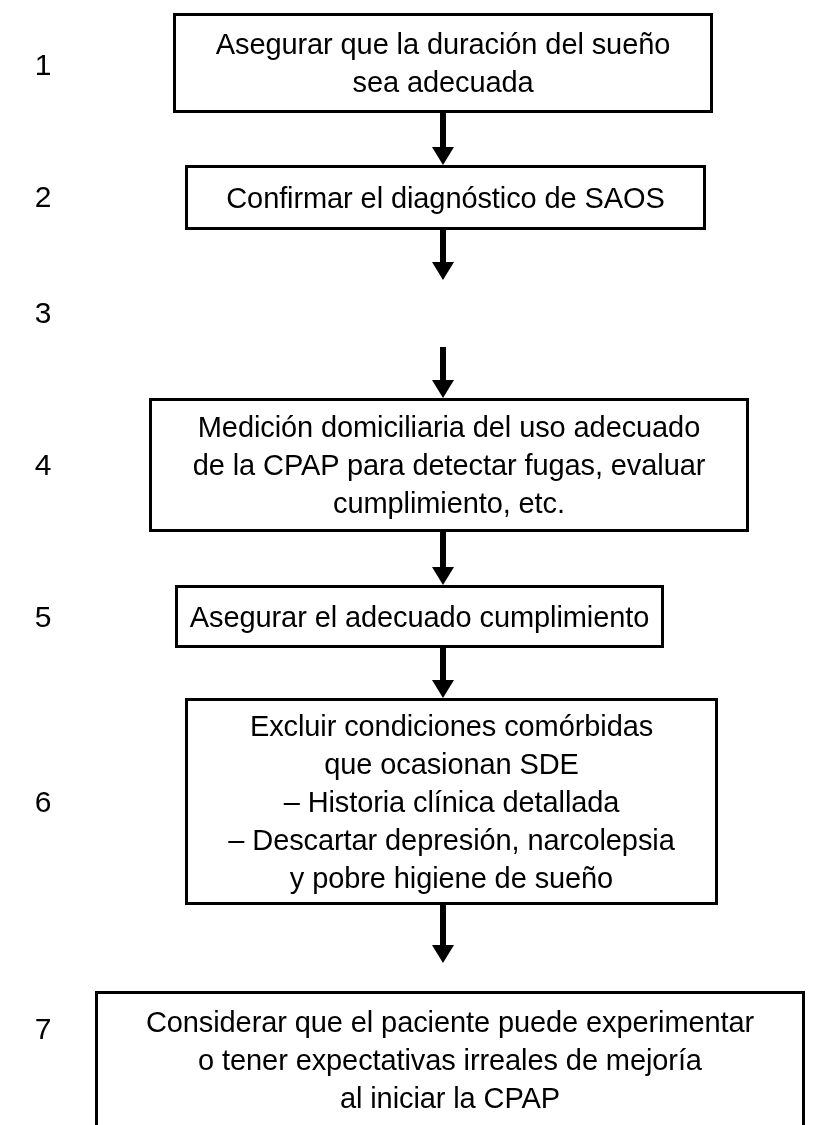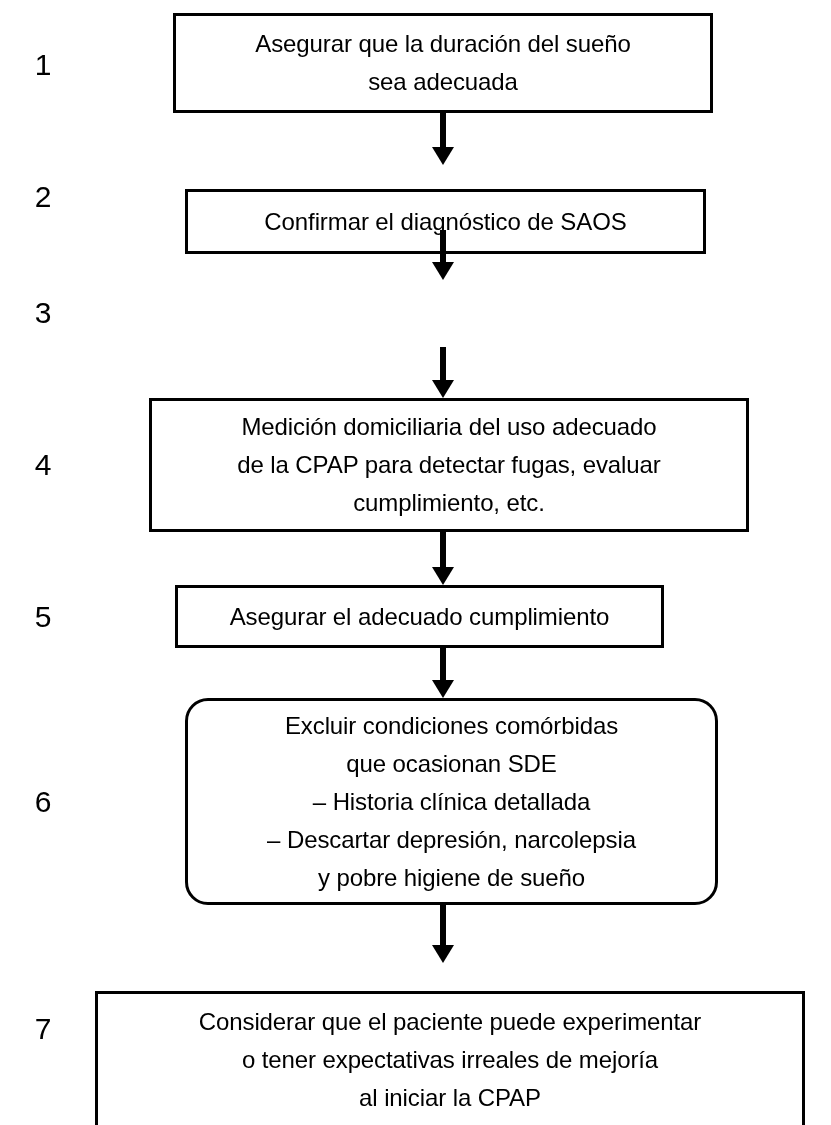--- a/index.html
+++ b/index.html
@@ -28,21 +28,21 @@
   .node-box {
     position: absolute;
     box-sizing: border-box;
     border: 3px solid #000000;
     background: #ffffff;
     display: flex;
     align-items: center;
     justify-content: center;
   }
   .node-text {
-    font-size: 24px;
+    font-size: 29px;
     line-height: 38px;
     color: #000000;
     text-align: center;
     white-space: pre-line;
     padding: 0 6px;
     letter-spacing: -0.1px;
   }
   .connector {
     position: absolute;
     width: 0;
@@ -75,21 +75,21 @@
     <div class="node-text">Asegurar que la duración del sueño
 sea adecuada</div>
   </div>
 
   <div class="connector" style="left:443px; top:113px;">
     <div class="shaft" style="height:34px;"></div>
     <div class="head" style="top:34px;"></div>
   </div>
 
   <div class="step-number" style="left:23px; top:182px;">2</div>
-  <div class="node-box" style="left:185px; top:165px; width:521px; height:65px;margin-top:24px;">
+  <div class="node-box" style="left:185px; top:165px; width:521px; height:65px;">
     <div class="node-text">Confirmar el diagnóstico de SAOS</div>
   </div>
 
   <div class="connector" style="left:443px; top:230px;">
     <div class="shaft" style="height:32px;"></div>
     <div class="head" style="top:32px;"></div>
   </div>
 
   <div class="step-number" style="left:23px; top:298px;">3</div>
 
@@ -114,21 +114,21 @@
   <div class="node-box" style="left:175px; top:585px; width:489px; height:63px;">
     <div class="node-text">Asegurar el adecuado cumplimiento</div>
   </div>
 
   <div class="connector" style="left:443px; top:648px;">
     <div class="shaft" style="height:32px;"></div>
     <div class="head" style="top:32px;"></div>
   </div>
 
   <div class="step-number" style="left:23px; top:787px;">6</div>
-  <div class="node-box" style="left:185px; top:698px; width:533px; height:207px;border-radius:23px;">
+  <div class="node-box" style="left:185px; top:698px; width:533px; height:207px;">
     <div class="node-text">Excluir condiciones comórbidas
 que ocasionan SDE
 – Historia clínica detallada
 – Descartar depresión, narcolepsia
 y pobre higiene de sueño</div>
   </div>
 
   <div class="connector" style="left:443px; top:905px;">
     <div class="shaft" style="height:40px;"></div>
     <div class="head" style="top:40px;"></div>

